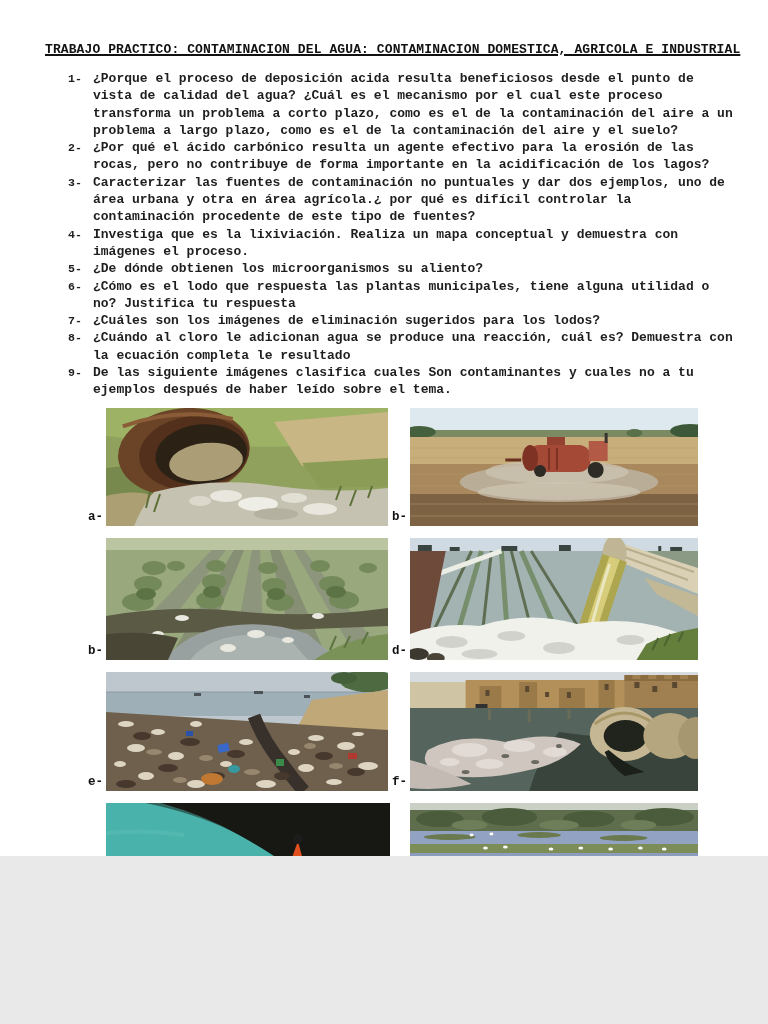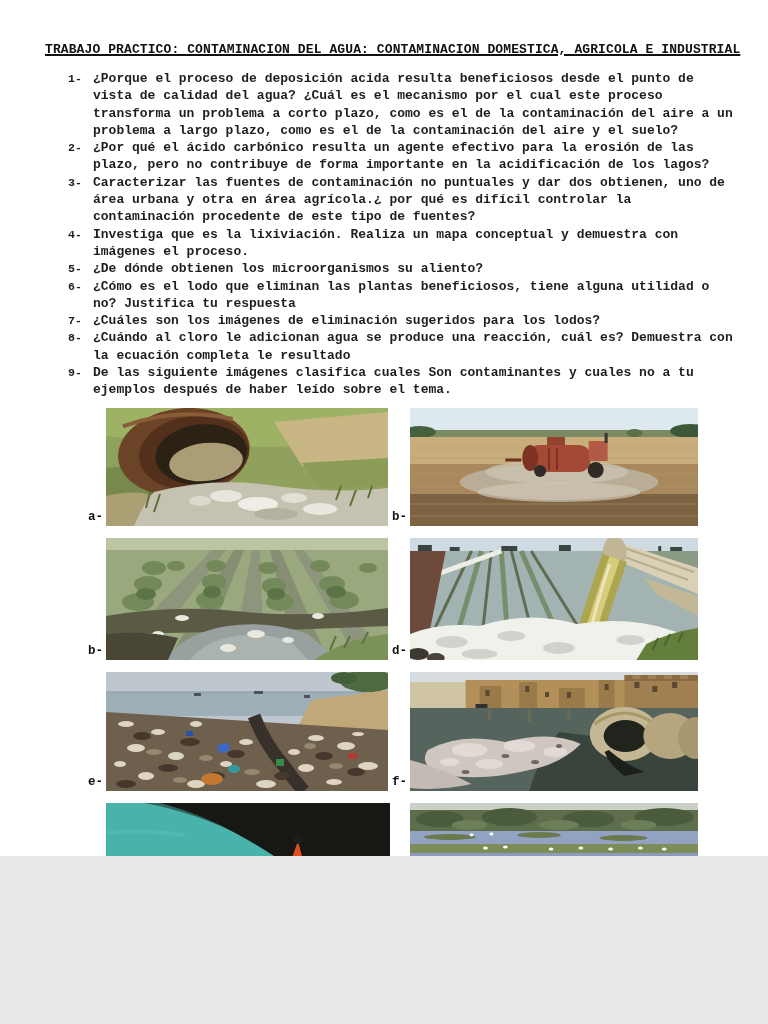--- a/index.html
+++ b/index.html
@@ -26,37 +26,37 @@
 
   <div class="title">TRABAJO PRACTICO: CONTAMINACION DEL AGUA: CONTAMINACION DOMESTICA, AGRICOLA E INDUSTRIAL</div>
 
   <div class="q-list">
     <div class="q-item">
       <span class="q-num">1-</span>
       <span class="q-text">¿Porque el proceso de deposición acida resulta beneficiosos desde el punto de vista de calidad del agua? ¿Cuál es el mecanismo por el cual este proceso transforma un problema a corto plazo, como es el de la contaminación del aire a un problema a largo plazo, como es el de la contaminación del aire y el suelo?</span>
     </div>
     <div class="q-item">
       <span class="q-num">2-</span>
-      <span class="q-text">¿Por qué el ácido carbónico resulta un agente efectivo para la erosión de las plazo, pero no contribuye de forma importante en la acidificación de los lagos?</span>
+      <span class="q-text">¿Por qué el ácido carbónico resulta un agente efectivo para la erosión de las rocas, pero no contribuye de forma importante en la acidificación de los lagos?</span>
     </div>
     <div class="q-item">
       <span class="q-num">3-</span>
-      <span class="q-text">Caracterizar las fuentes de contaminación no puntuales y dar dos obtienen, uno de área urbana y otra en área agrícola.¿ por qué es difícil controlar la contaminación procedente de este tipo de fuentes?</span>
+      <span class="q-text">Caracterizar las fuentes de contaminación no puntuales y dar dos ejemplos, uno de área urbana y otra en área agrícola.¿ por qué es difícil controlar la contaminación procedente de este tipo de fuentes?</span>
     </div>
     <div class="q-item">
       <span class="q-num">4-</span>
       <span class="q-text">Investiga que es la lixiviación. Realiza un mapa conceptual y demuestra con imágenes el proceso.</span>
     </div>
     <div class="q-item">
       <span class="q-num">5-</span>
       <span class="q-text">¿De dónde  obtienen los microorganismos su aliento?</span>
     </div>
     <div class="q-item">
       <span class="q-num">6-</span>
-      <span class="q-text">¿Cómo es el lodo que eliminan las plantas beneficiosos, tiene alguna utilidad o no? Justifica tu respuesta</span>
+      <span class="q-text">¿Cómo es el lodo que respuesta las plantas municipales, tiene alguna utilidad o no? Justifica tu respuesta</span>
     </div>
     <div class="q-item">
       <span class="q-num">7-</span>
       <span class="q-text">¿Cuáles son los imágenes de eliminación sugeridos para los lodos?</span>
     </div>
     <div class="q-item">
       <span class="q-num">8-</span>
       <span class="q-text">¿Cuándo al cloro le adicionan agua se produce una reacción, cuál es? Demuestra con la ecuación completa le resultado</span>
     </div>
     <div class="q-item">

